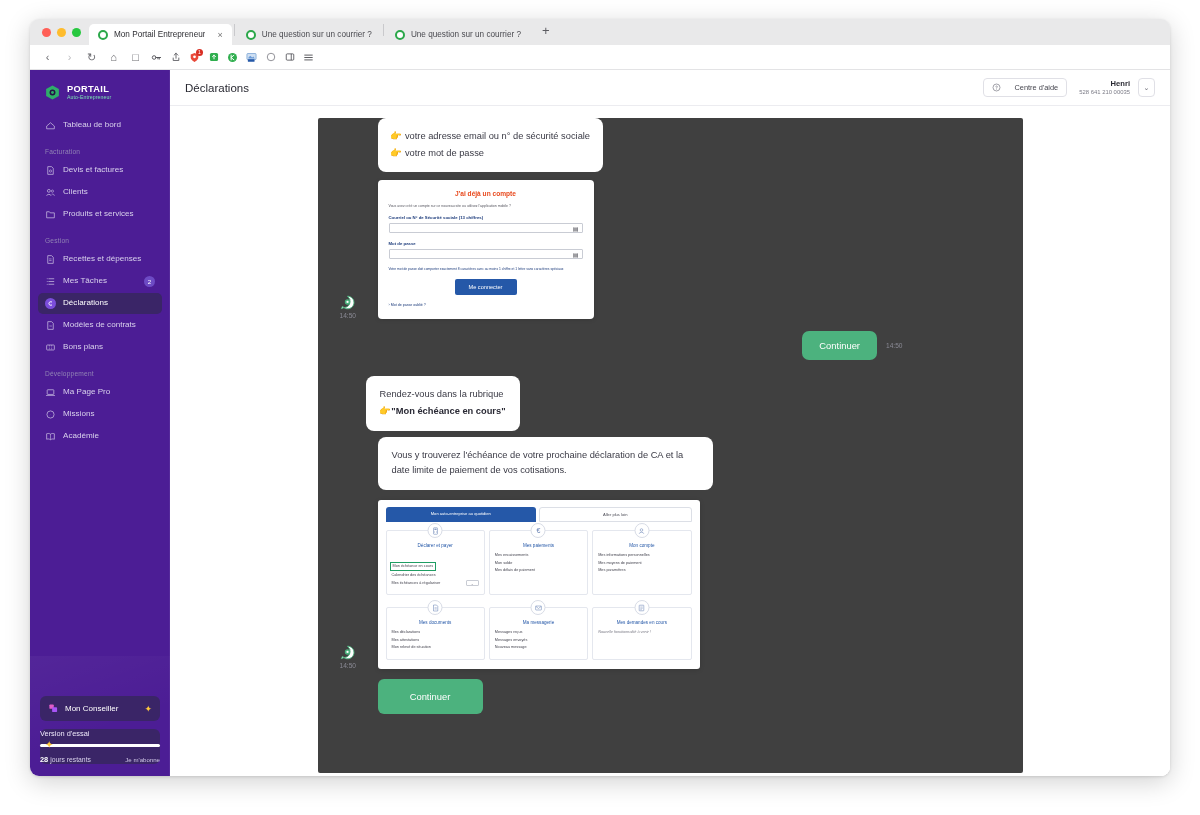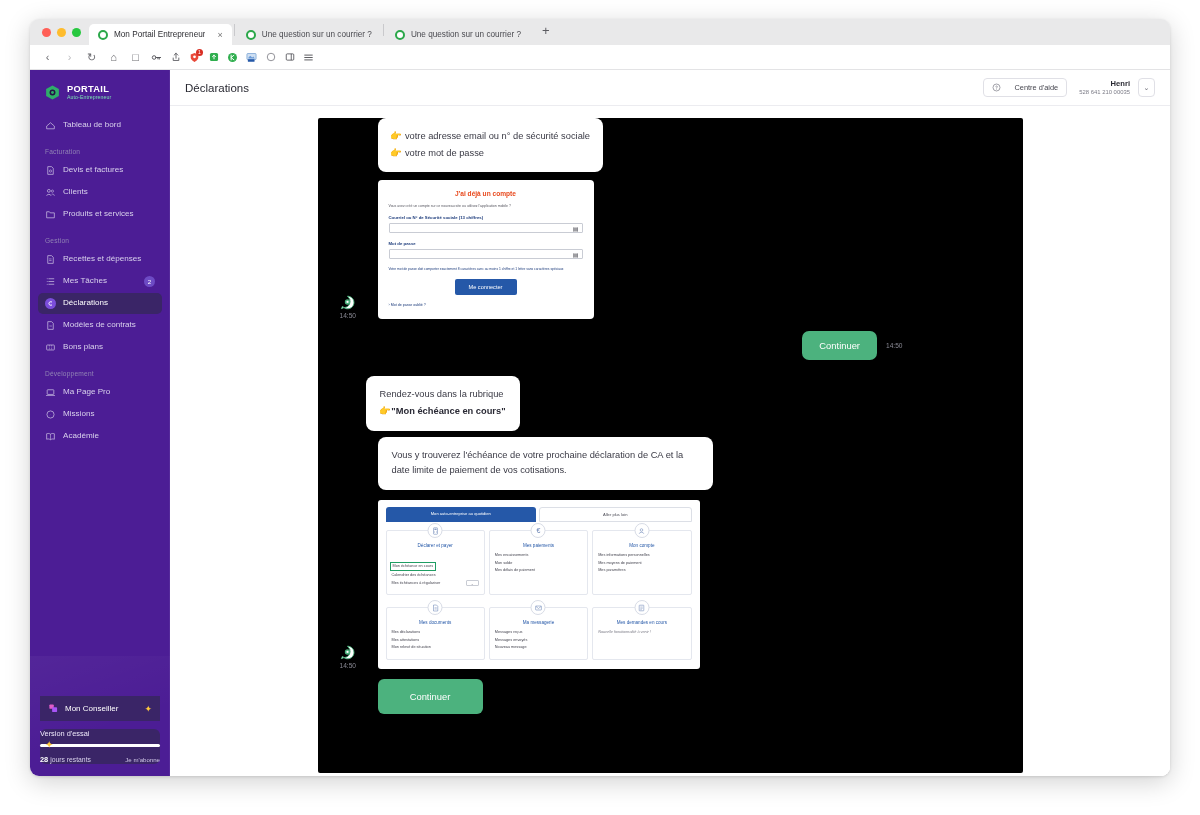--- a/index.html
+++ b/index.html
@@ -109,21 +109,21 @@
     flex: none;
   }
 
   .side-bottom { margin-top: auto; padding: 0 10px 12px; position: relative; }
   .side-decor {
     position: absolute; left: 0; right: 0; bottom: 0; height: 120px;
     background: linear-gradient(160deg, rgba(255,255,255,.04) 0%, rgba(255,255,255,0) 60%);
     pointer-events: none;
   }
   .conseiller {
-    background: #3a2567; border-radius: 0; padding: 7px 8px;
+    background: #3a2567; border-radius: 6px; padding: 7px 8px;
     display: flex; align-items: center; gap: 6px; margin-bottom: 8px;
     position: relative; z-index: 2; justify-content: center;
   }
   .cons-ico { width: 11px; height: 11px; flex: none; }
   .cons-label { font-size: 8px; color: #fff; flex: 1; }
   .spark { color: #ffc83d; font-size: 9px; }
 
   .trial {
     background: #3a2567; border-radius: 6px; padding: 0;
     position: relative; z-index: 2;
@@ -162,21 +162,21 @@
   .user-siret { font-size: 5.9px; color: #7b7b86; }
   .user-chev {
     width: 17px; height: 19px; border: 1px solid #e0e0e6; border-radius: 4px;
     display: flex; align-items: center; justify-content: center;
     font-size: 7px; color: #6a6a75;
   }
 
   .content { flex: 1; background: #fff; padding: 12px 0 0 0; overflow: hidden; }
   .chat-panel {
     margin: 0 auto; width: 705px; height: 655px;
-    background: #000000; border-radius: 2px;
+    background: #404040; border-radius: 2px;
     padding: 8px 0 0 0; position: relative; overflow: hidden;
   }
 
   
   .msg-row { display: flex; align-items: flex-start; position: relative; }
   .bubble-in {
     background: #fff; border-radius: 8px;
     padding: 11px 14px; font-size: 9.3px; color: #3a3a45; line-height: 1.7;
     max-width: 340px;
   }

